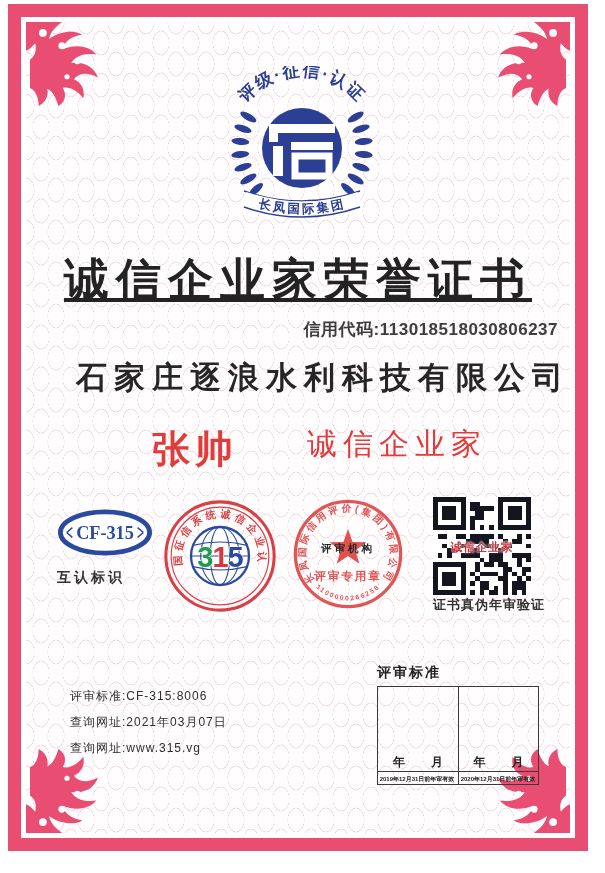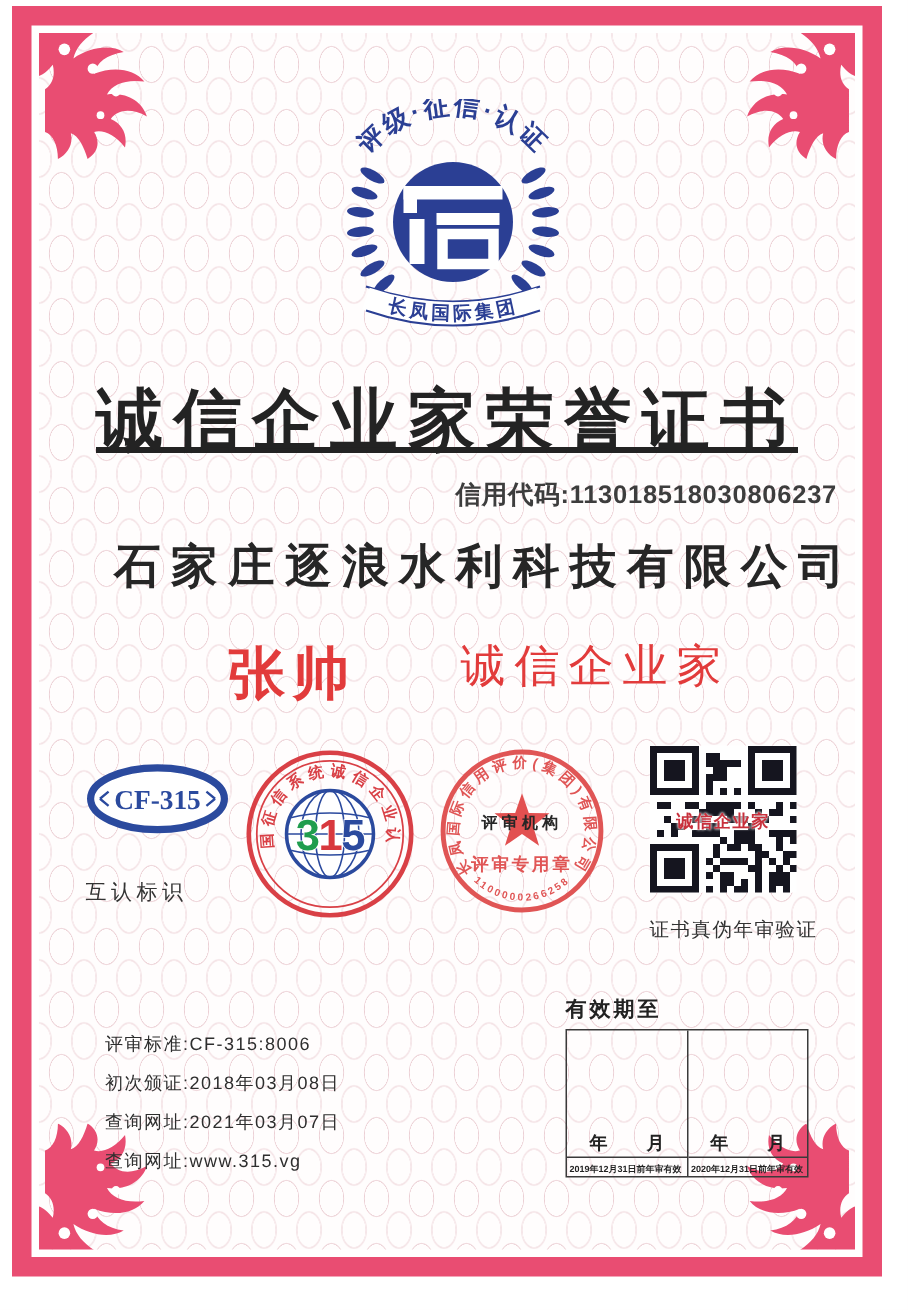--- a/index.html
+++ b/index.html
@@ -34,32 +34,32 @@
     font-size:17px;font-weight:bold;color:#3d3d3d;letter-spacing:.5px;
   }
   .company{
     position:absolute;top:335px;left:0;width:100%;text-align:right;
     font-size:31px;font-weight:bold;color:#262626;letter-spacing:7px;white-space:nowrap;
   }
   .names{position:absolute;top:402px;left:0;width:100%;height:44px}
   .person{position:absolute;left:126px;font-size:38px;font-weight:bold;color:#e23b3b;letter-spacing:5px}
   .honor{position:absolute;left:281px;font-size:30px;font-weight:normal;color:#e23b3b;letter-spacing:6px}
   .cf-group{position:absolute;left:31px;top:487px;width:96px;}
-  .cf-caption{margin-top:25px;font-size:14px;font-weight:normal;color:#333;letter-spacing:3px}
+  .cf-caption{margin-top:9px;font-size:14px;font-weight:bold;color:#333;letter-spacing:3px}
   .badge315{position:absolute;left:136px;top:476px}
   .seal{position:absolute;left:266px;top:476px}
   .qr-wrap{position:absolute;left:407px;top:475px;width:98px;text-align:center}
   .qr-box{position:relative;width:98px;height:98px;background:#fff}
   .qr-box svg{display:block;width:98px;height:98px}
   .qr-overlay{
     position:absolute;left:0;top:43px;width:100%;text-align:center;
     font-size:11.5px;font-weight:bold;color:#c8303c;letter-spacing:1px;
     text-shadow:0 0 2px #fff,0 0 2px #fff;
   }
-  .qr-caption{margin-top:16px;font-size:13px;font-weight:normal;color:#333;letter-spacing:1px;white-space:nowrap}
+  .qr-caption{margin-top:1px;font-size:13px;font-weight:bold;color:#333;letter-spacing:1px;white-space:nowrap}
   .details{position:absolute;left:44px;top:661px;font-size:12px;font-weight:normal;color:#2e2e2e;letter-spacing:1px}
   .details div{height:26px;line-height:26px}
   .annual{position:absolute;left:351px;top:642px;width:162px}
   .annual-label{font-size:14px;font-weight:bold;color:#222;letter-spacing:2px;margin-bottom:4px}
   .annual-table{display:flex;border:1.5px solid #3a3a3a;height:97px;background:transparent}
   .annual-cell{position:relative;width:50%;box-sizing:border-box}
   .annual-cell + .annual-cell{border-left:1.5px solid #3a3a3a}
   .ym{
     position:absolute;bottom:13px;left:0;width:100%;
     display:flex;justify-content:center;gap:26px;
@@ -217,27 +217,26 @@
         <svg id="qr-svg" viewBox="0 0 21 21" shape-rendering="crispEdges">
             <path d="M0 0h1v1h-1zM1 0h1v1h-1zM2 0h1v1h-1zM3 0h1v1h-1zM4 0h1v1h-1zM5 0h1v1h-1zM6 0h1v1h-1zM14 0h1v1h-1zM15 0h1v1h-1zM16 0h1v1h-1zM17 0h1v1h-1zM18 0h1v1h-1zM19 0h1v1h-1zM20 0h1v1h-1zM0 1h1v1h-1zM6 1h1v1h-1zM8 1h1v1h-1zM9 1h1v1h-1zM14 1h1v1h-1zM20 1h1v1h-1zM0 2h1v1h-1zM2 2h1v1h-1zM3 2h1v1h-1zM4 2h1v1h-1zM6 2h1v1h-1zM8 2h1v1h-1zM9 2h1v1h-1zM10 2h1v1h-1zM11 2h1v1h-1zM12 2h1v1h-1zM14 2h1v1h-1zM16 2h1v1h-1zM17 2h1v1h-1zM18 2h1v1h-1zM20 2h1v1h-1zM0 3h1v1h-1zM2 3h1v1h-1zM3 3h1v1h-1zM4 3h1v1h-1zM6 3h1v1h-1zM9 3h1v1h-1zM10 3h1v1h-1zM14 3h1v1h-1zM16 3h1v1h-1zM17 3h1v1h-1zM18 3h1v1h-1zM20 3h1v1h-1zM0 4h1v1h-1zM2 4h1v1h-1zM3 4h1v1h-1zM4 4h1v1h-1zM6 4h1v1h-1zM8 4h1v1h-1zM9 4h1v1h-1zM10 4h1v1h-1zM14 4h1v1h-1zM16 4h1v1h-1zM17 4h1v1h-1zM18 4h1v1h-1zM20 4h1v1h-1zM0 5h1v1h-1zM6 5h1v1h-1zM8 5h1v1h-1zM14 5h1v1h-1zM20 5h1v1h-1zM0 6h1v1h-1zM1 6h1v1h-1zM2 6h1v1h-1zM3 6h1v1h-1zM4 6h1v1h-1zM5 6h1v1h-1zM6 6h1v1h-1zM8 6h1v1h-1zM10 6h1v1h-1zM12 6h1v1h-1zM14 6h1v1h-1zM15 6h1v1h-1zM16 6h1v1h-1zM17 6h1v1h-1zM18 6h1v1h-1zM19 6h1v1h-1zM20 6h1v1h-1zM1 8h1v1h-1zM2 8h1v1h-1zM5 8h1v1h-1zM6 8h1v1h-1zM8 8h1v1h-1zM9 8h1v1h-1zM10 8h1v1h-1zM11 8h1v1h-1zM12 8h1v1h-1zM14 8h1v1h-1zM18 8h1v1h-1zM20 8h1v1h-1zM7 9h1v1h-1zM8 9h1v1h-1zM9 9h1v1h-1zM10 9h1v1h-1zM11 9h1v1h-1zM15 9h1v1h-1zM17 9h1v1h-1zM18 9h1v1h-1zM2 10h1v1h-1zM6 10h1v1h-1zM7 10h1v1h-1zM11 10h1v1h-1zM12 10h1v1h-1zM13 10h1v1h-1zM15 10h1v1h-1zM16 10h1v1h-1zM20 10h1v1h-1zM3 11h1v1h-1zM4 11h1v1h-1zM8 11h1v1h-1zM9 11h1v1h-1zM14 11h1v1h-1zM1 12h1v1h-1zM3 12h1v1h-1zM6 12h1v1h-1zM7 12h1v1h-1zM8 12h1v1h-1zM9 12h1v1h-1zM12 12h1v1h-1zM13 12h1v1h-1zM14 12h1v1h-1zM17 12h1v1h-1zM18 12h1v1h-1zM19 12h1v1h-1zM20 12h1v1h-1zM10 13h1v1h-1zM12 13h1v1h-1zM13 13h1v1h-1zM14 13h1v1h-1zM18 13h1v1h-1zM20 13h1v1h-1zM0 14h1v1h-1zM1 14h1v1h-1zM2 14h1v1h-1zM3 14h1v1h-1zM4 14h1v1h-1zM5 14h1v1h-1zM6 14h1v1h-1zM9 14h1v1h-1zM11 14h1v1h-1zM12 14h1v1h-1zM14 14h1v1h-1zM15 14h1v1h-1zM18 14h1v1h-1zM0 15h1v1h-1zM6 15h1v1h-1zM9 15h1v1h-1zM15 15h1v1h-1zM16 15h1v1h-1zM19 15h1v1h-1zM20 15h1v1h-1zM0 16h1v1h-1zM2 16h1v1h-1zM3 16h1v1h-1zM4 16h1v1h-1zM6 16h1v1h-1zM8 16h1v1h-1zM10 16h1v1h-1zM11 16h1v1h-1zM12 16h1v1h-1zM13 16h1v1h-1zM15 16h1v1h-1zM17 16h1v1h-1zM19 16h1v1h-1zM0 17h1v1h-1zM2 17h1v1h-1zM3 17h1v1h-1zM4 17h1v1h-1zM6 17h1v1h-1zM9 17h1v1h-1zM14 17h1v1h-1zM15 17h1v1h-1zM18 17h1v1h-1zM20 17h1v1h-1zM0 18h1v1h-1zM2 18h1v1h-1zM3 18h1v1h-1zM4 18h1v1h-1zM6 18h1v1h-1zM8 18h1v1h-1zM10 18h1v1h-1zM11 18h1v1h-1zM15 18h1v1h-1zM17 18h1v1h-1zM18 18h1v1h-1zM19 18h1v1h-1zM0 19h1v1h-1zM6 19h1v1h-1zM10 19h1v1h-1zM11 19h1v1h-1zM13 19h1v1h-1zM15 19h1v1h-1zM17 19h1v1h-1zM18 19h1v1h-1zM19 19h1v1h-1zM0 20h1v1h-1zM1 20h1v1h-1zM2 20h1v1h-1zM3 20h1v1h-1zM4 20h1v1h-1zM5 20h1v1h-1zM6 20h1v1h-1zM8 20h1v1h-1zM10 20h1v1h-1zM12 20h1v1h-1zM13 20h1v1h-1zM15 20h1v1h-1zM17 20h1v1h-1zM19 20h1v1h-1z" fill="#15151f"></path>
           </svg>
         <div class="qr-overlay">诚信企业家</div>
       </div>
       <div class="qr-caption">证书真伪年审验证</div>
     </div>
 
     <div class="details">
       <div>评审标准:CF-315:8006</div>
-      <div>初次颁证:2018年03月08日</div>
       <div>查询网址:2021年03月07日</div>
       <div>查询网址:www.315.vg</div>
     </div>
 
     <div class="annual">
-      <div class="annual-label">有效期至</div>
+      <div class="annual-label">评审标准</div>
       <div class="annual-table">
         <div class="annual-cell">
           <div class="ym">
             <span>年</span>
             <span>月</span>
           </div>
           <div class="note">
               <span class="note-inner">2019年12月31日前年审有效</span>
             </div>
         </div>

